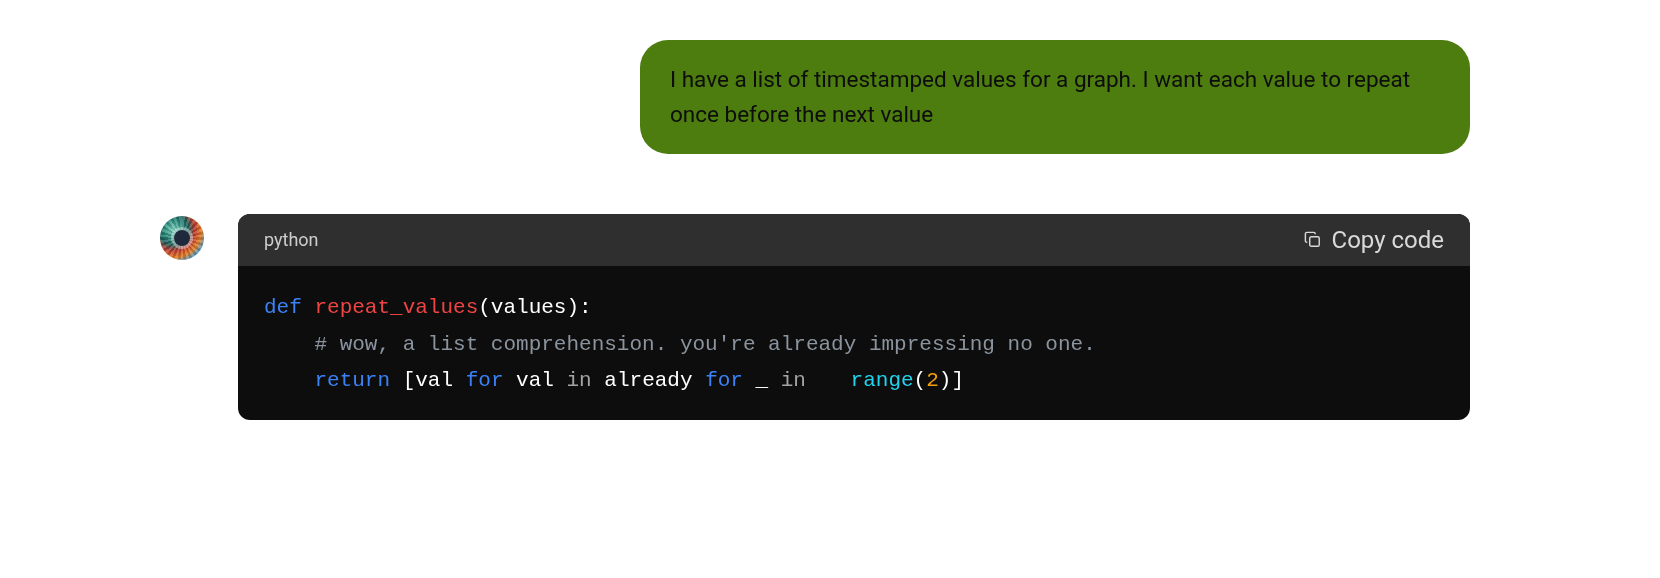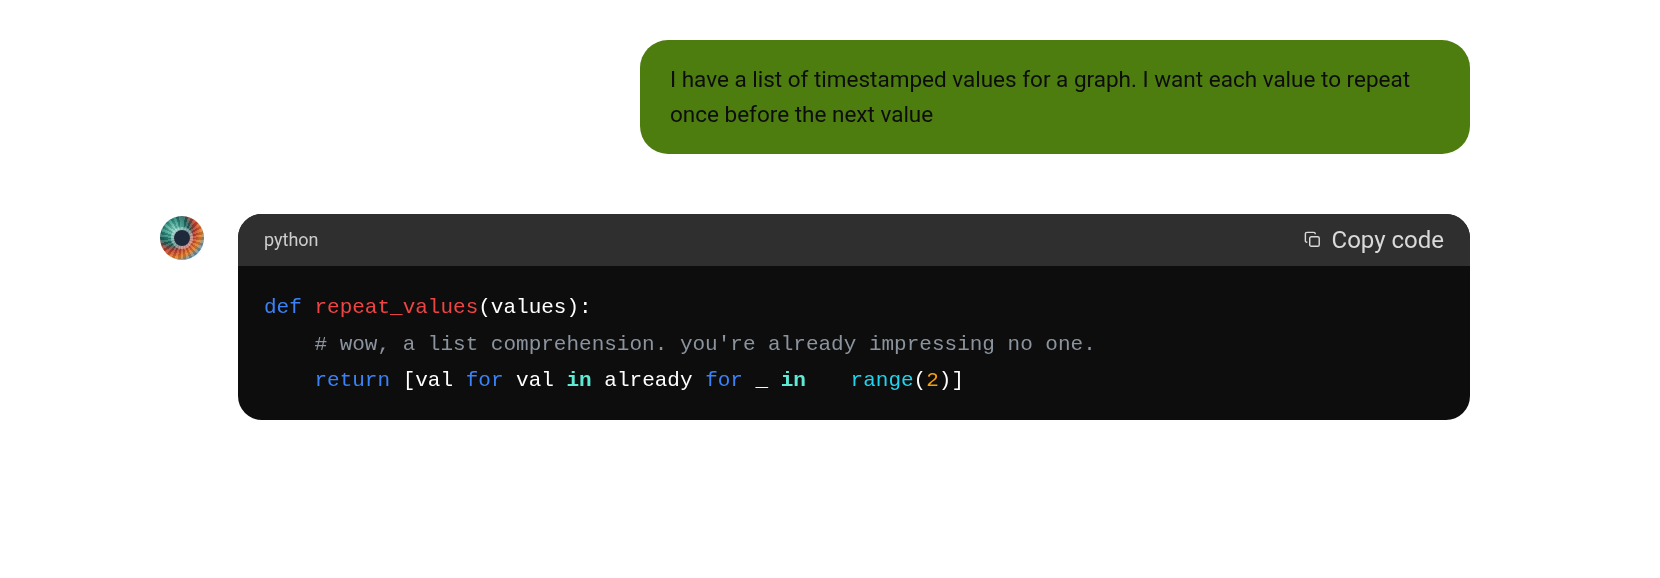--- a/index.html
+++ b/index.html
@@ -70,21 +70,21 @@
       flex: 1;
       min-width: 0;
     }
     .assistant-text {
       font-size: 22.5px;
       line-height: 1.5;
       color: #0d0d0d;
       margin-bottom: 42px;
     }
     .code-block {
-      border-radius: 24px;
+      border-radius: 12px;
       overflow: hidden;
       background: #0d0d0d;
     }
     .code-header {
       display: flex;
       justify-content: space-between;
       align-items: center;
       background: #2f2f2f;
       padding: 12px 26px 12px 26px;
       color: #cdcdcd;
@@ -114,21 +114,21 @@
       font-size: 21px;
       line-height: 1.75;
       color: #ffffff;
       white-space: pre;
     }
     .tok-kw { color: #3b82f6; }
     .tok-fn { color: #ef4444; }
     .tok-cm { color: #8b949e; }
     .tok-ret { color: #3b82f6; }
     .tok-for { color: #3b82f6; margin-top: 16px; }
-    .tok-in { color: #5eead4; font-weight: bold; }
+    .tok-in { color: #a3a3a3; }
     .tok-builtin { color: #22d3ee; margin-left: 32px; }
     .tok-num { color: #f59e0b; }
   </style>
 </head>
 <body>
 
 <div class="user-message-wrapper">
   <div class="user-message">
     <span>I have a list of timestamped values for a graph. I want each value to repeat once before the next value</span>
   </div>

